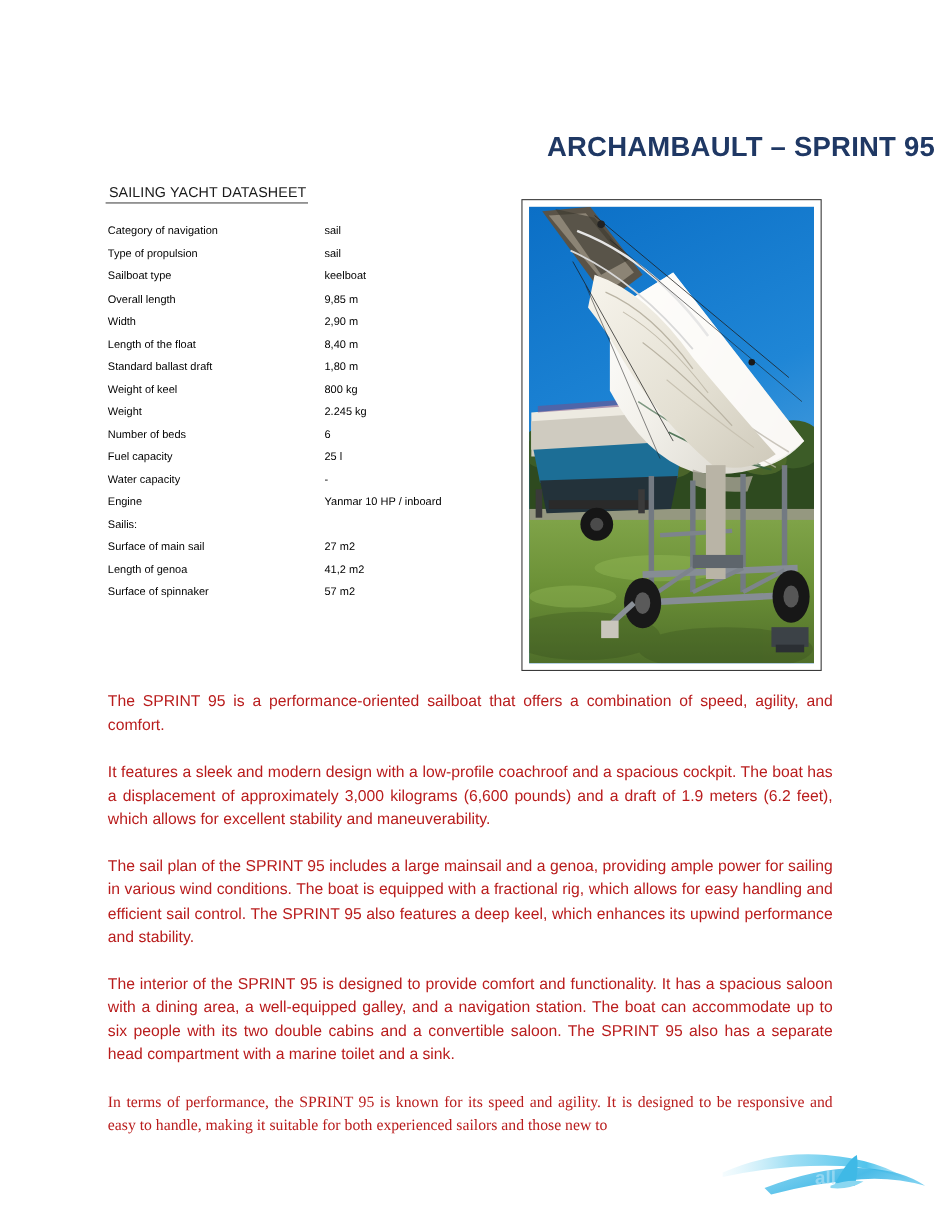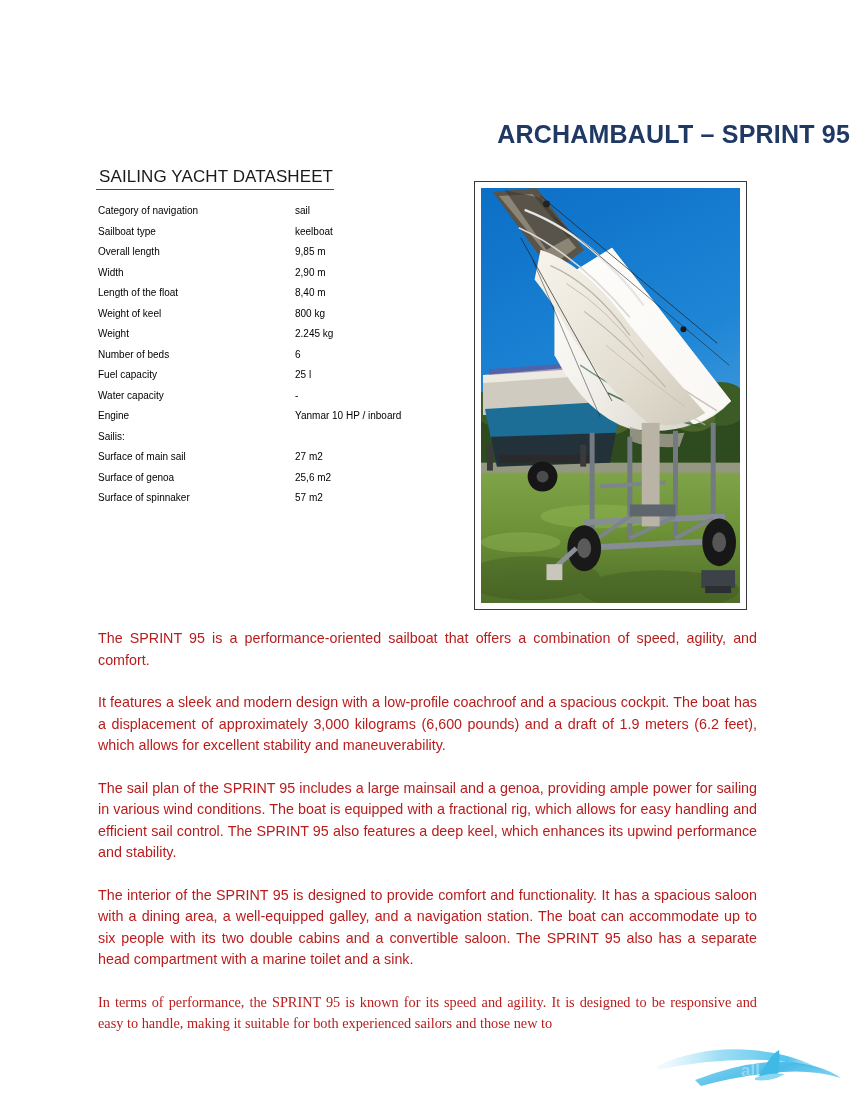--- a/index.html
+++ b/index.html
@@ -36,21 +36,21 @@
     letter-spacing: 0.2px;
     color: #1f3864;
     white-space: nowrap;
   }
 
   
   .doc-subtitle {
     position: absolute;
     left: 96px;
     top: 167px;
-    font-size: 17px;
+    font-size: 13px;
     font-weight: normal;
     color: #1a1a1a;
     letter-spacing: 0.1px;
   }
   .doc-subtitle .ul {
     border-bottom: 1.4px solid #4a4a4a;
     padding: 0 1px 2px 3px;
     display: inline-block;
   }
 
@@ -133,34 +133,42 @@
     <span class="ul">SAILING YACHT DATASHEET</span>
   </div>
 
   <table class="spec-table">
     <tbody>
       <tr>
         <td class="label">Category of navigation</td>
         <td class="value">sail</td>
       </tr>
       <tr>
+        <td class="label">Type of propulsion</td>
+        <td class="value">sail</td>
+      </tr>
+      <tr>
         <td class="label">Sailboat type</td>
         <td class="value">keelboat</td>
       </tr>
       <tr>
         <td class="label">Overall length</td>
         <td class="value">9,85 m</td>
       </tr>
       <tr>
         <td class="label">Width</td>
         <td class="value">2,90 m</td>
       </tr>
       <tr>
         <td class="label">Length of the float</td>
         <td class="value">8,40 m</td>
+      </tr>
+      <tr>
+        <td class="label">Standard ballast draft</td>
+        <td class="value">1,80 m</td>
       </tr>
       <tr>
         <td class="label">Weight of keel</td>
         <td class="value">800 kg</td>
       </tr>
       <tr>
         <td class="label">Weight</td>
         <td class="value">2.245 kg</td>
       </tr>
       <tr>
@@ -181,22 +189,22 @@
       </tr>
       <tr class="section-row">
         <td class="label">Sailis:</td>
         <td class="value"></td>
       </tr>
       <tr>
         <td class="label">Surface of main sail</td>
         <td class="value">27 m2</td>
       </tr>
       <tr>
-        <td class="label">Surface of genoa</td>
-        <td class="value">25,6 m2</td>
+        <td class="label">Length of genoa</td>
+        <td class="value">41,2 m2</td>
       </tr>
       <tr>
         <td class="label">Surface of spinnaker</td>
         <td class="value">57 m2</td>
       </tr>
     </tbody>
   </table>
 
   <div class="photo-frame">
     <div class="photo-inner">

